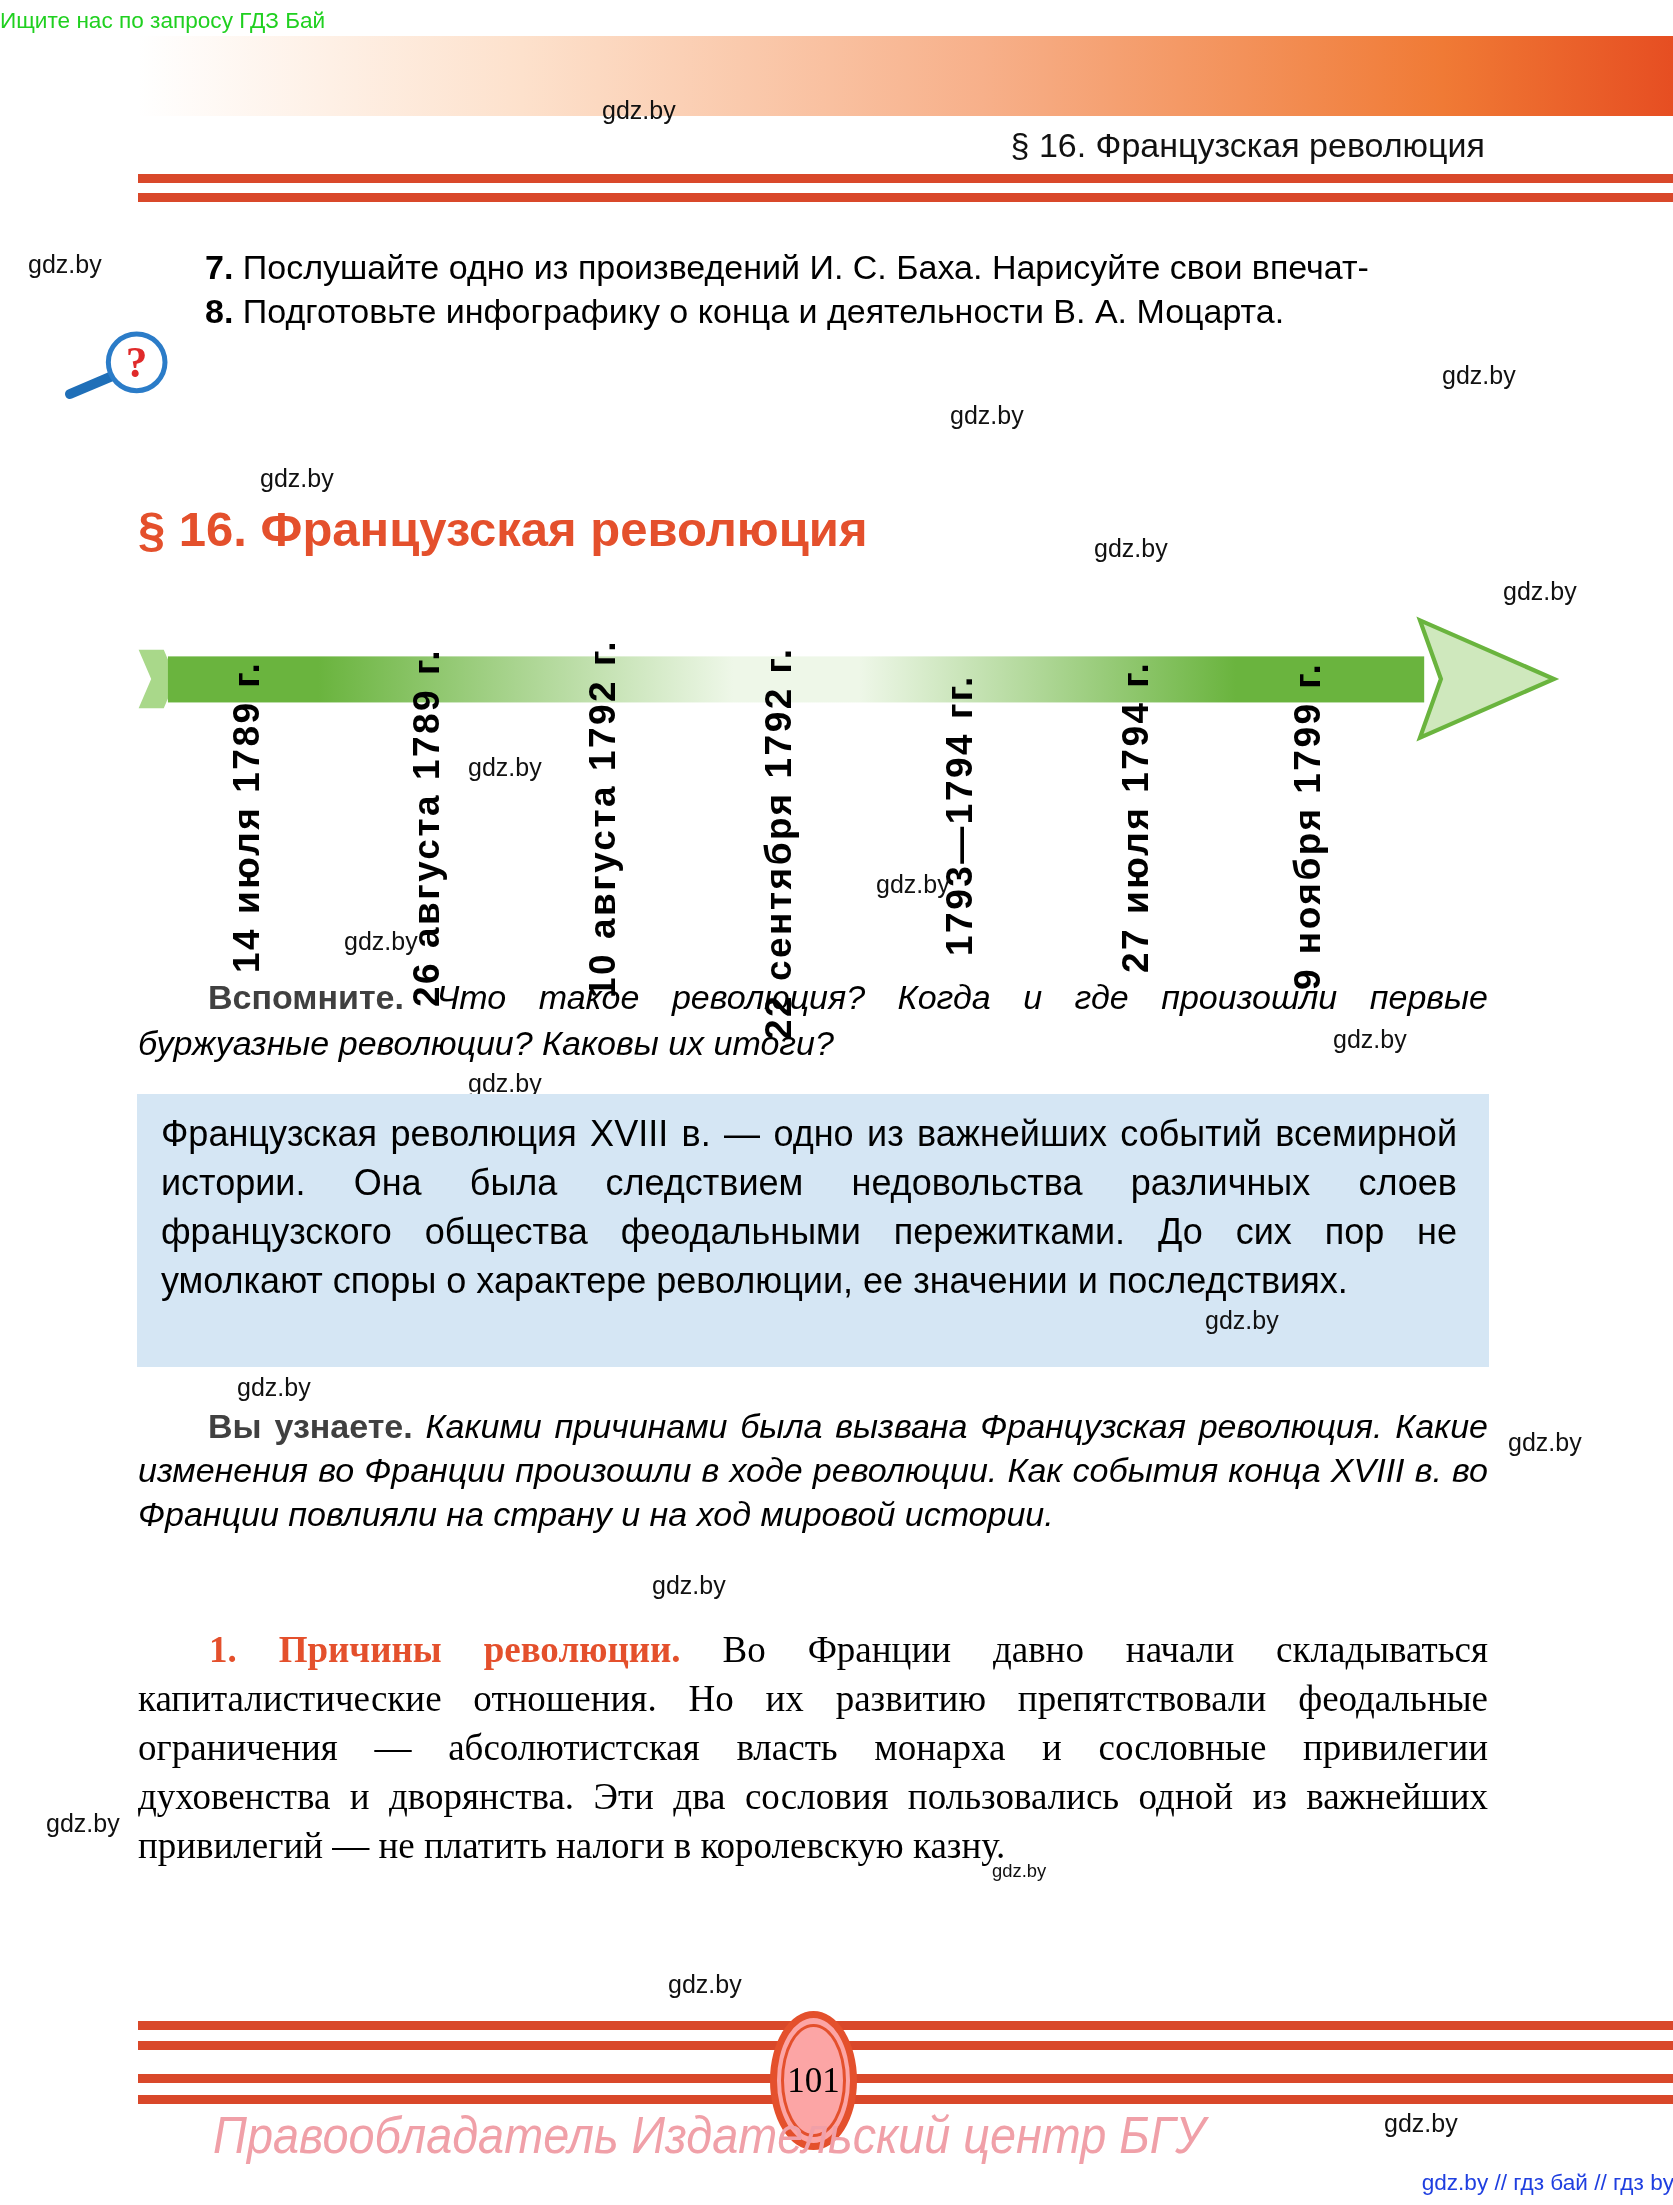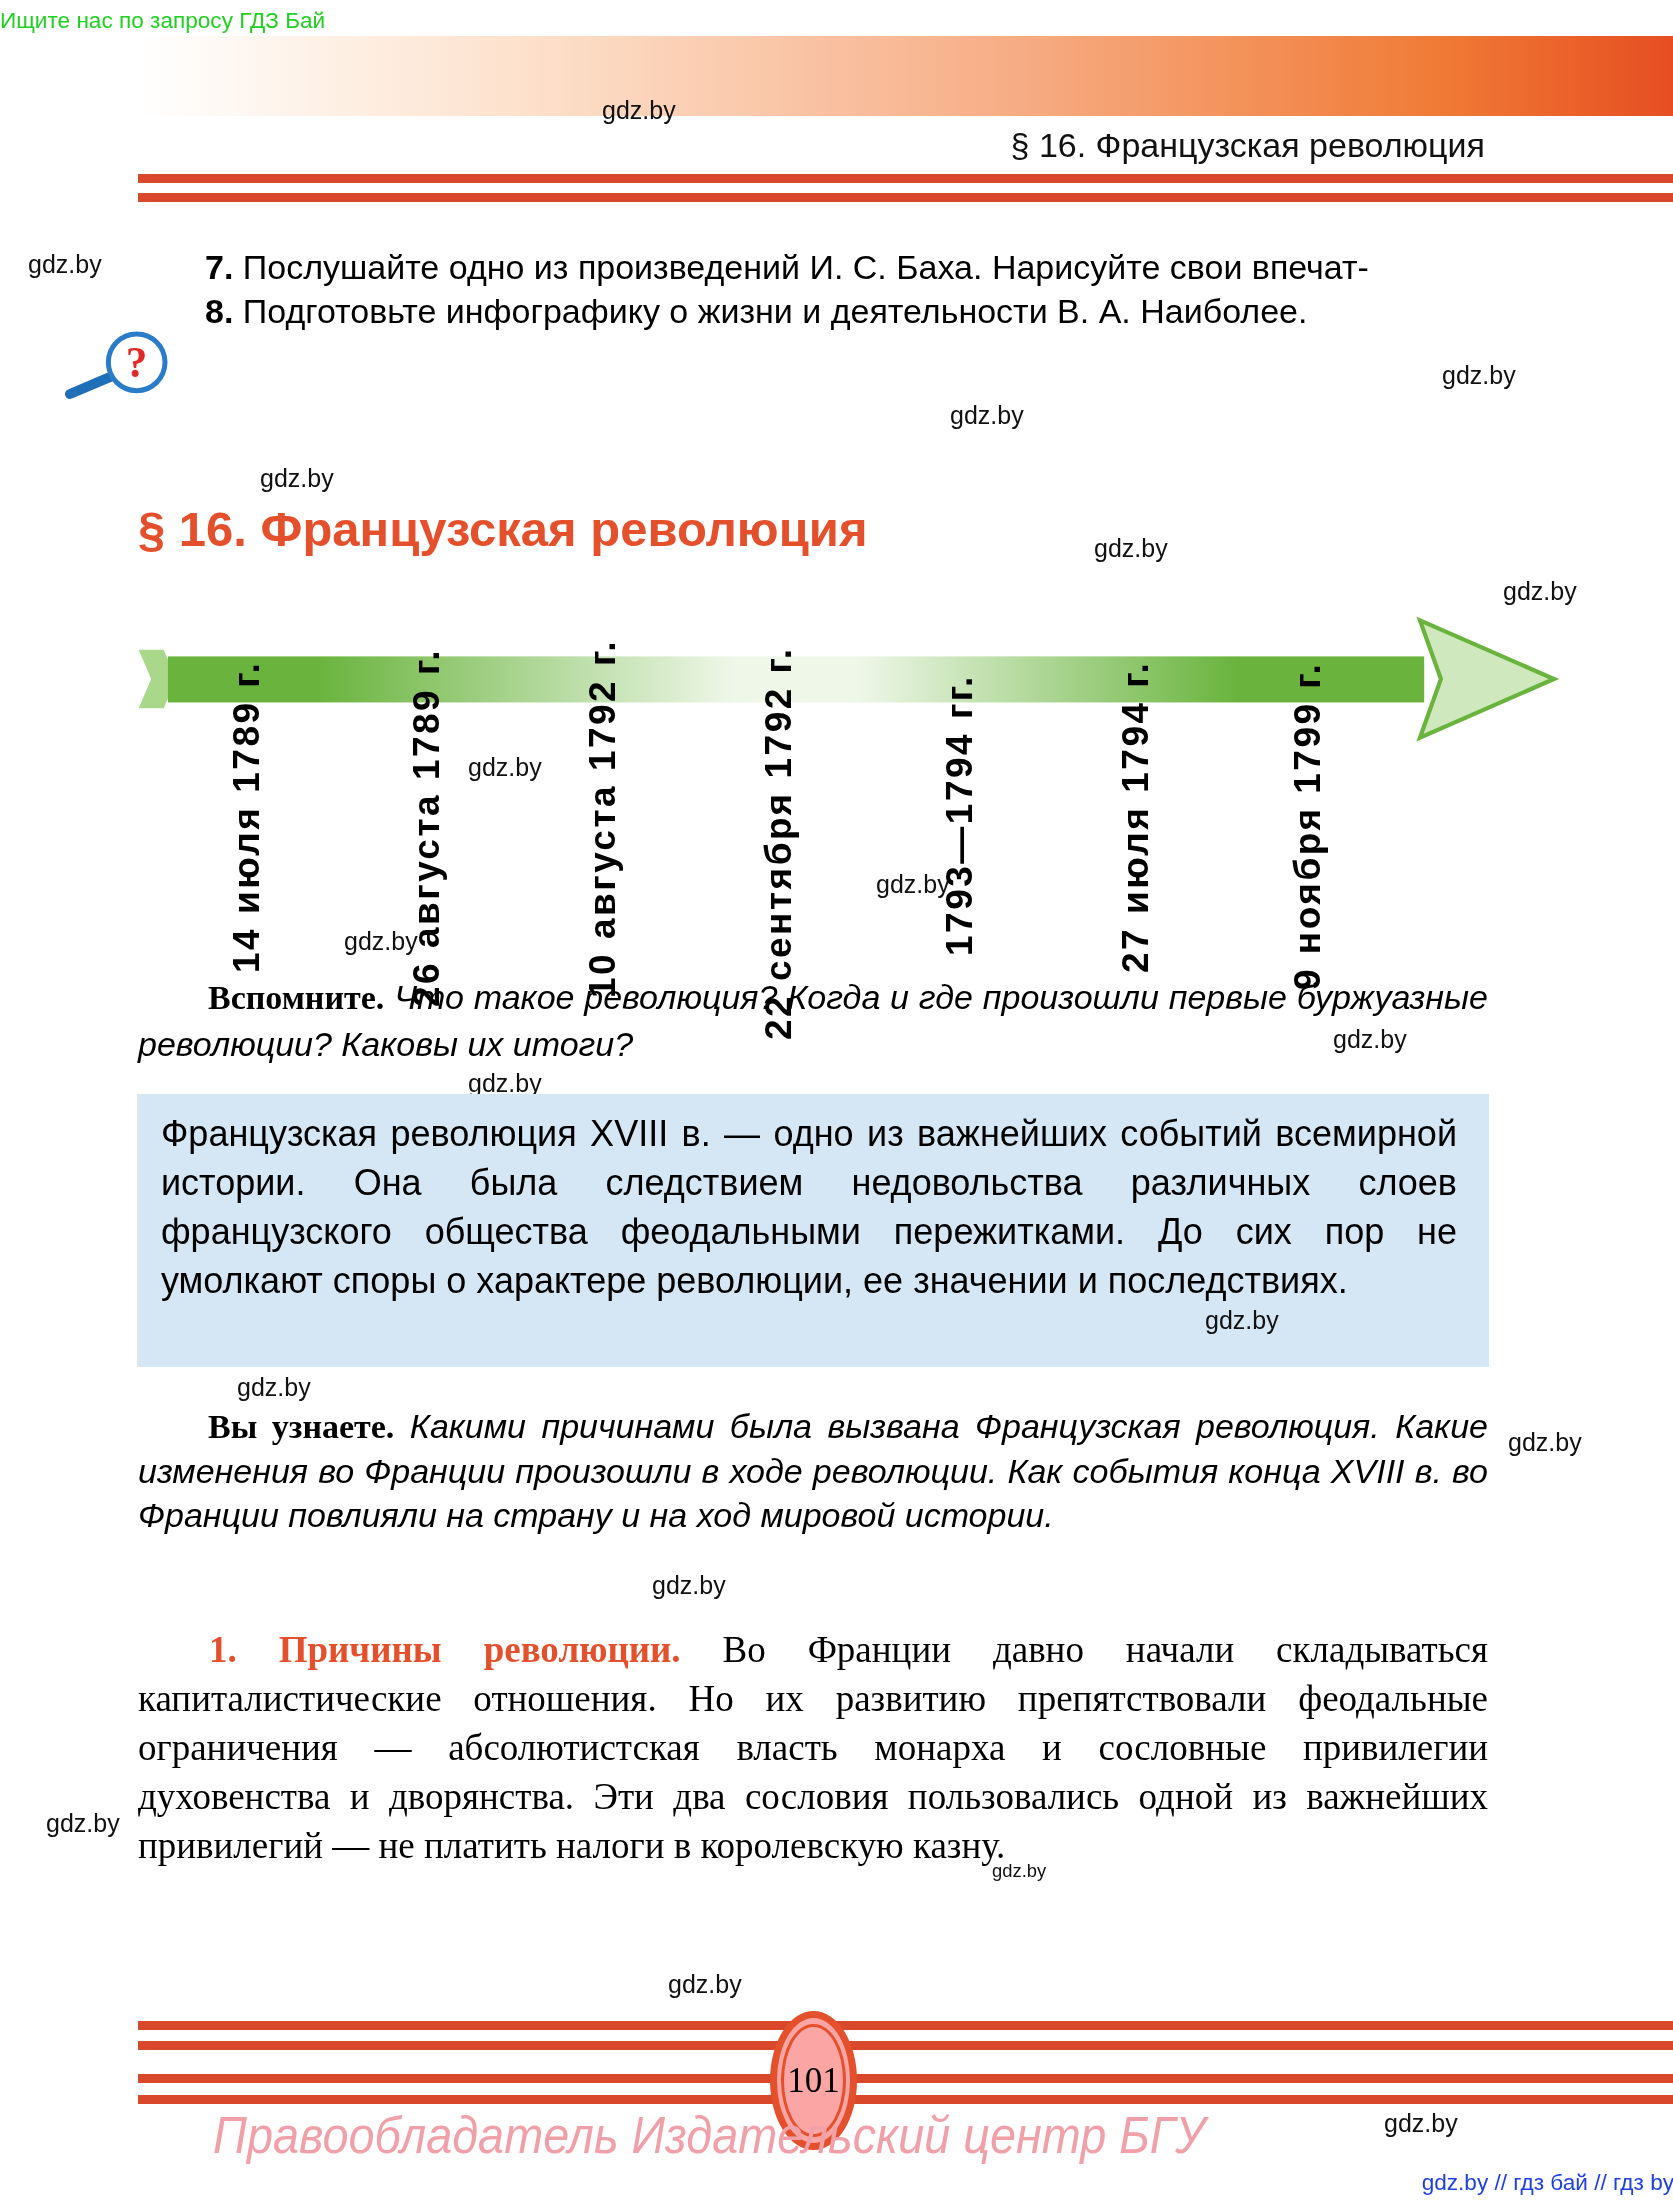--- a/index.html
+++ b/index.html
@@ -15,21 +15,21 @@
   .tasks { left:205px; top:245px; width:1291px; font-size:34px; line-height:44px; }
   .task { margin:0; }
   .task b { font-weight:bold; }
   .task .cont { padding-left:40px; display:block; }
   .qicon { left:63px; top:329px; width:109px; height:75px; }
   .sec-title { left:138px; top:501px; font-size:49px; font-weight:bold; color:#e4502c; }
   .timeline { left:138px; top:587px; width:1425px; height:386px; }
   .tl-date { position:absolute; bottom:0; transform-origin:left bottom; transform:rotate(-90deg);
              font-size:37px; font-weight:bold; letter-spacing:2.5px; white-space:nowrap; }
   .recall { left:138px; top:974px; width:1350px; font-size:34px; line-height:46px; font-style:italic; text-align:justify; }
-  .lbl-red { color:#000000; font-style:normal; font-weight:bold;font-family:Liberation Serif, serif; }
+  .lbl-red { color:#404040; font-style:normal; font-weight:bold; }
   .infobox { left:137px; top:1094px; width:1352px; height:273px; background:#d5e6f4; }
   .infobox p { margin:0; padding:15px 32px 0 24px; font-size:36px; line-height:49px; text-align:justify; }
   .learn { left:138px; top:1404px; width:1350px; font-size:34px; line-height:44px; font-style:italic; text-align:justify; }
   .body-serif { left:138px; top:1625px; width:1350px; font-family:"Liberation Serif", serif; font-size:37px; line-height:49px; text-align:justify; }
   .body-serif p { margin:0; text-indent:71px; }
   .body-serif .h { color:#e4502c; font-weight:bold; }
   .foot-rule { left:138px; width:1535px; height:9.2px; background:#d9482a; }
   .page-num { left:770px; top:2011px; width:87px; height:139px; border-radius:44px/70px; border:7.5px solid #e4502c; background:#fca5a5; box-sizing:border-box; }
   .page-num-inner { position:absolute; left:4.2px; top:5.9px; right:4.2px; bottom:5.9px; border-radius:50%/50%; border:3.4px solid #e4502c; display:flex; align-items:center; justify-content:center; font-family:"Liberation Serif", serif; font-size:35px; }
   .rights { left:0; width:1354px; top:2105px; text-align:center; font-size:52px; font-style:italic; color:#f0a0a8;padding-left:32px; }
@@ -49,21 +49,21 @@
 
 <div class="wm" style="left:28px;top:250px">gdz.by</div>
 
 <div class="abs tasks">
   <p class="task">
     <b>7.</b>
     <span>Послушайте одно из произведений И. С. Баха. Нарисуйте свои впечат-</span>
   </p>
   <p class="task">
     <b>8.</b>
-    <span>Подготовьте инфографику о жизни и деятельности В. А. Наиболее.</span>
+    <span>Подготовьте инфографику о конца и деятельности В. А. Моцарта.</span>
   </p>
 </div>
 
 <svg class="abs qicon" viewBox="0 0 130 90">
   <line x1="8" y1="78" x2="60" y2="56" stroke="#1f6fb8" stroke-width="12" stroke-linecap="round"></line>
   <circle cx="88" cy="40" r="34" fill="#fff" stroke="#2b7cc8" stroke-width="6"></circle>
   <text x="88" y="58" text-anchor="middle" font-family="Liberation Serif, serif" font-weight="bold" font-size="52" fill="#e02a2a">?</text>
 </svg>
 
 <div class="wm" style="left:1442px;top:361px">gdz.by</div>

